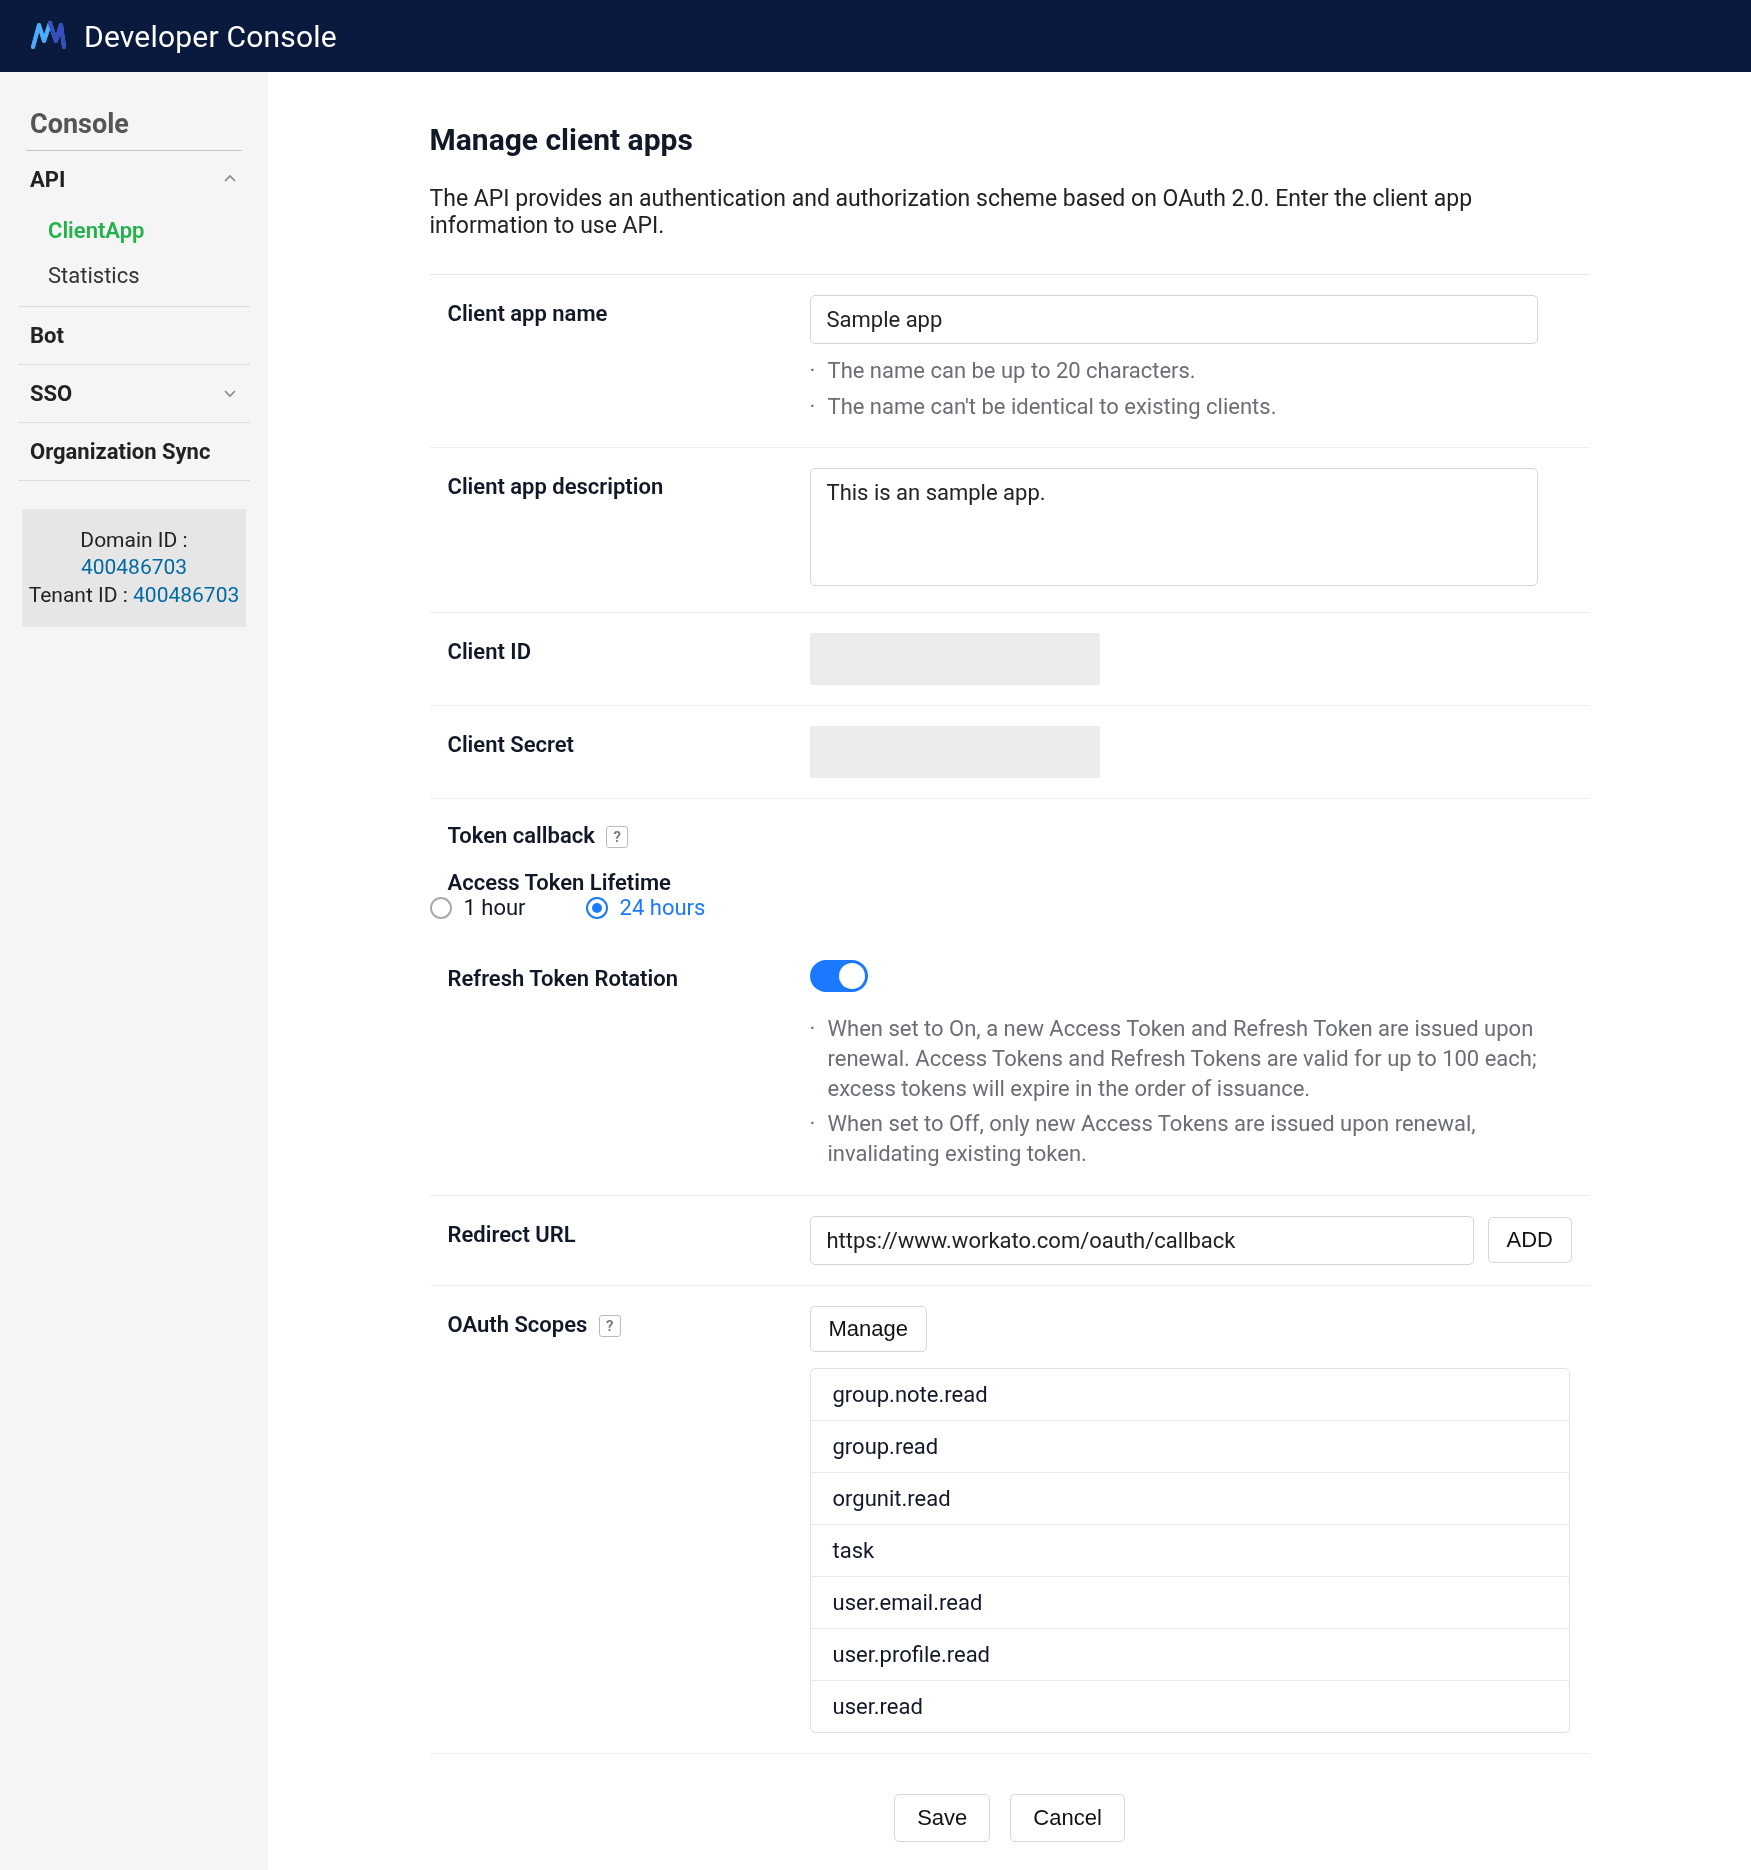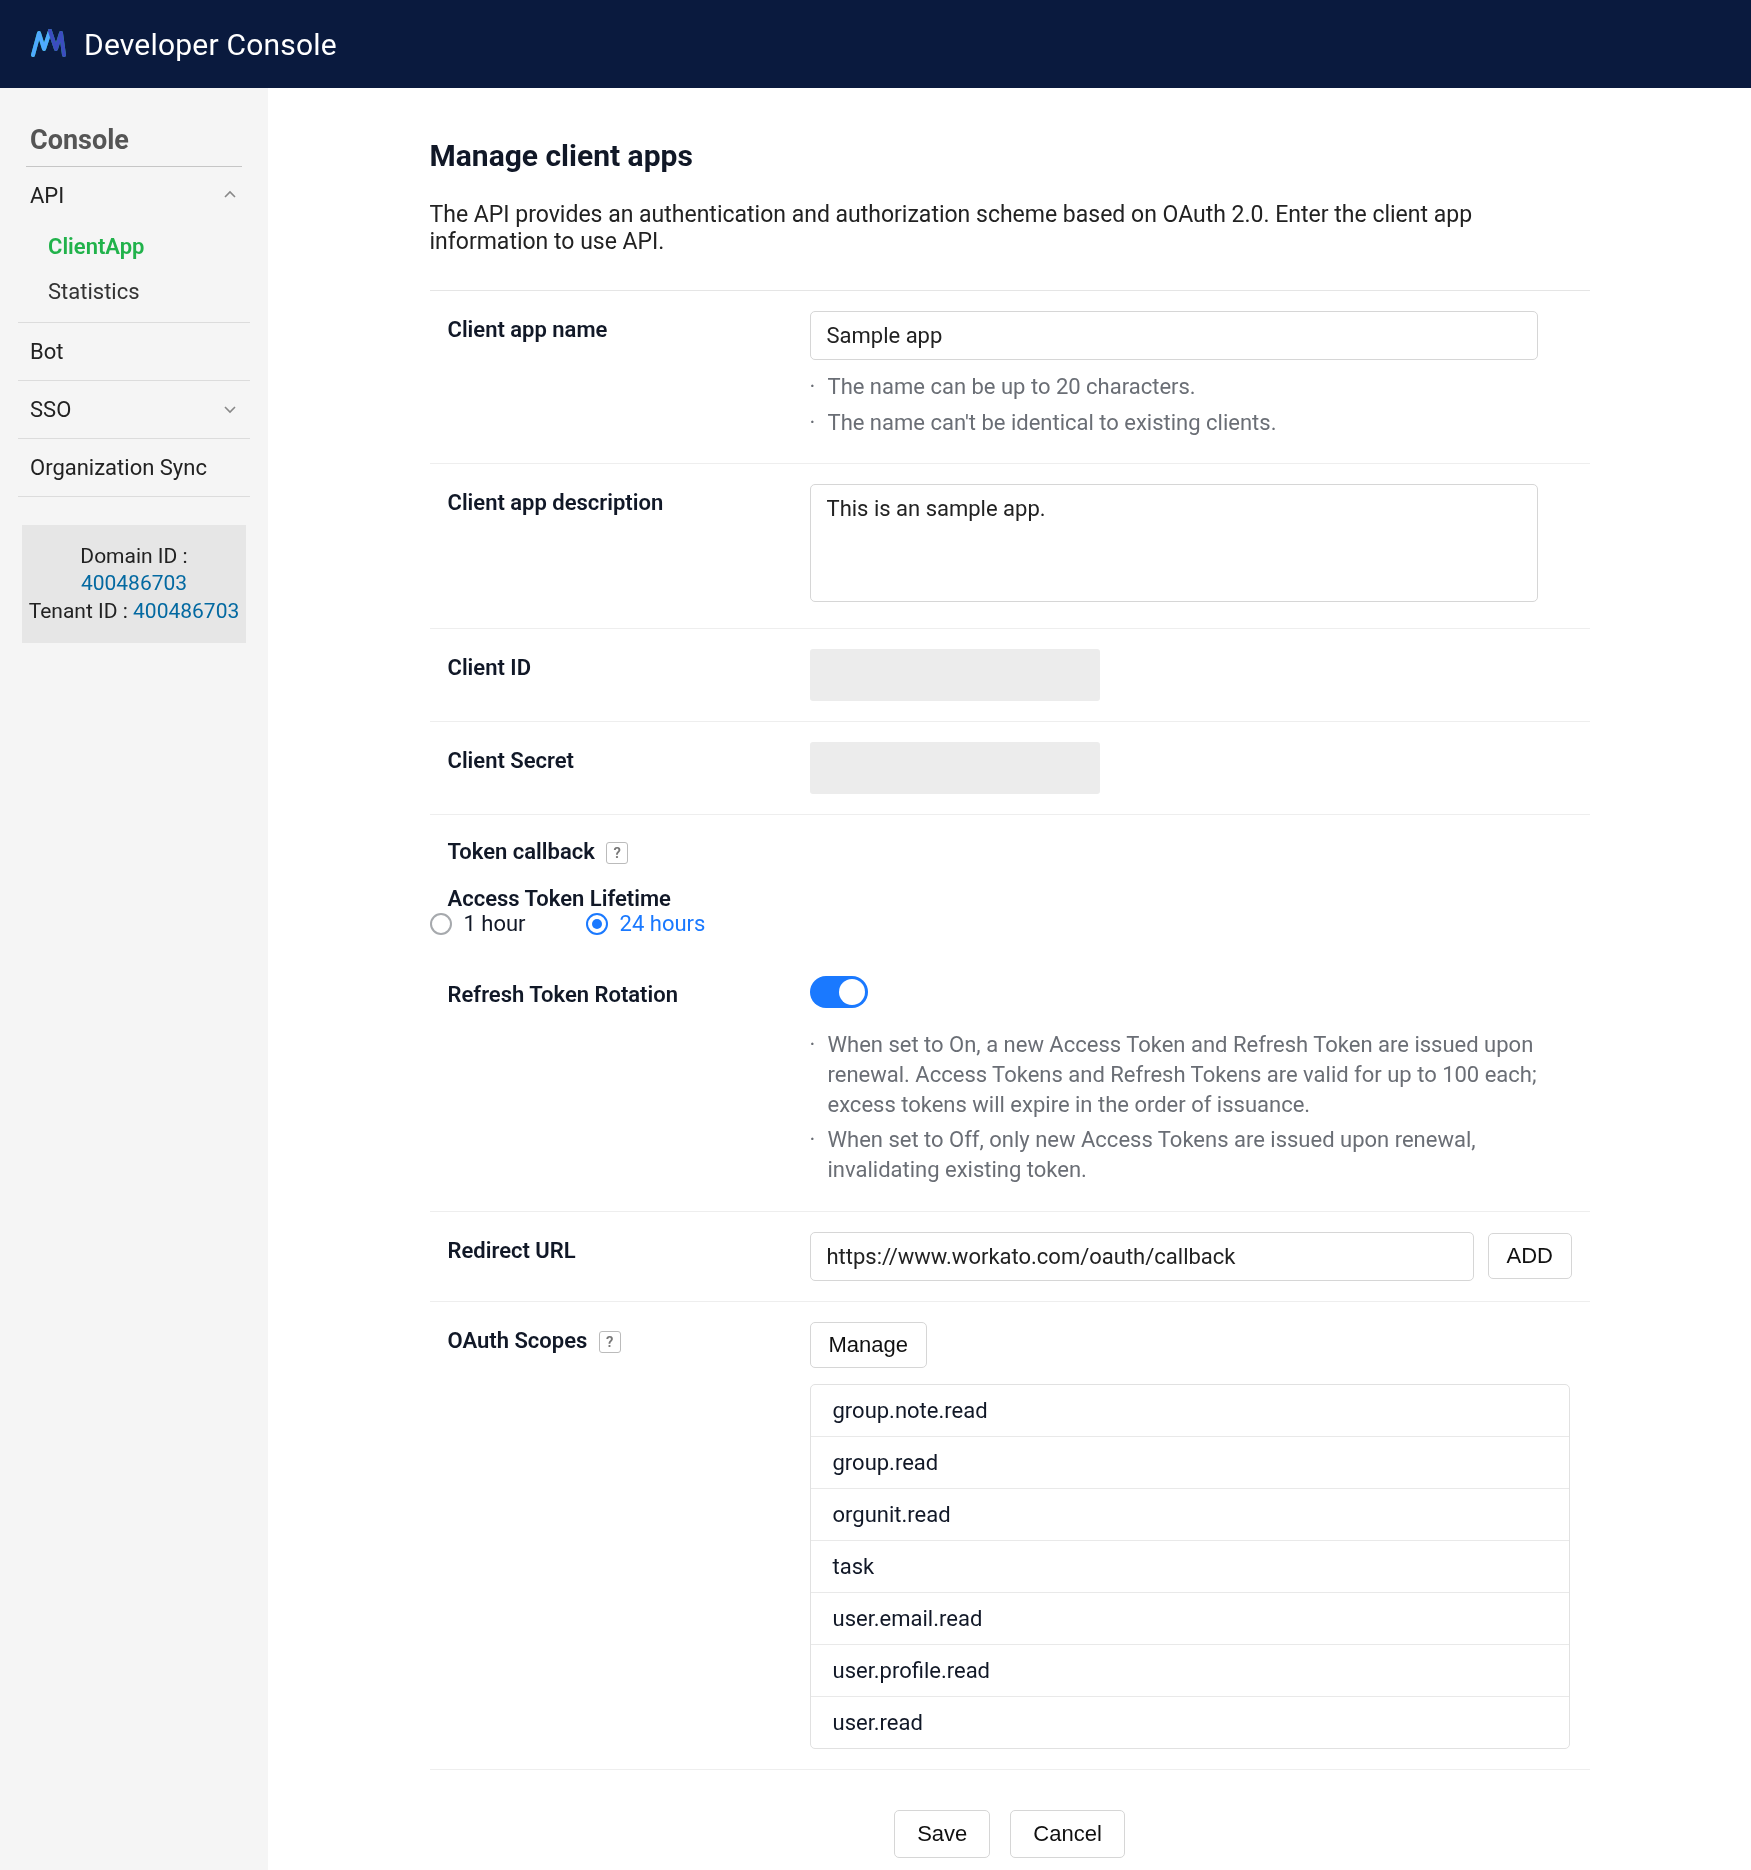--- a/index.html
+++ b/index.html
@@ -1,21 +1,21 @@
 <!DOCTYPE html>
 <html><head>
 <meta charset="utf-8">
 <style>
   * { box-sizing: border-box; margin: 0; padding: 0; }
   html, body { font-family: -apple-system, BlinkMacSystemFont, "Segoe UI", Roboto, Helvetica, Arial, sans-serif; font-size: 23px; color:#111827; background:#ffffff; }
   body { width:1751px; }
 
   
   .topbar {
-    height: 88px;
+    height: 72px;
     background: #0a1a3e;
     display: flex;
     align-items: center;
     padding: 0 30px;
     gap: 18px;
   }
   .topbar .logo svg { display:block; }
   .topbar .title { color:#fff; font-size:30px; font-weight:400; letter-spacing:.2px; }
 
   .layout { display:flex; }
@@ -26,21 +26,21 @@
     background: #f5f5f5;
     min-height: calc(1870px - 72px);
     padding: 30px 18px 30px 18px;
   }
   .sidebar h2 { font-size:27px; font-weight:700; color:#555; margin: 6px 8px 10px 12px; }
   .sidebar .rule { height:1px; background:#c6c6c6; margin: 10px 8px 0 8px; }
   .nav-group { border-bottom:1px solid #dcdcdc; }
   .nav-header {
     display:flex; align-items:center; justify-content:space-between;
     padding: 16px 12px;
-    font-size:22px; font-weight:400; color:#222; cursor:pointer;
+    font-size:22px; font-weight:700; color:#222; cursor:pointer;
   }
   .nav-header .chev { color:#777; }
   .nav-children { padding-bottom: 8px; }
   .nav-item {
     display:block; padding: 10px 12px 10px 30px;
     font-size:22px; color:#333; cursor:pointer;
   }
   .nav-item.active { color:#21b24b; font-weight:600; }
 
   .tenant-box {

